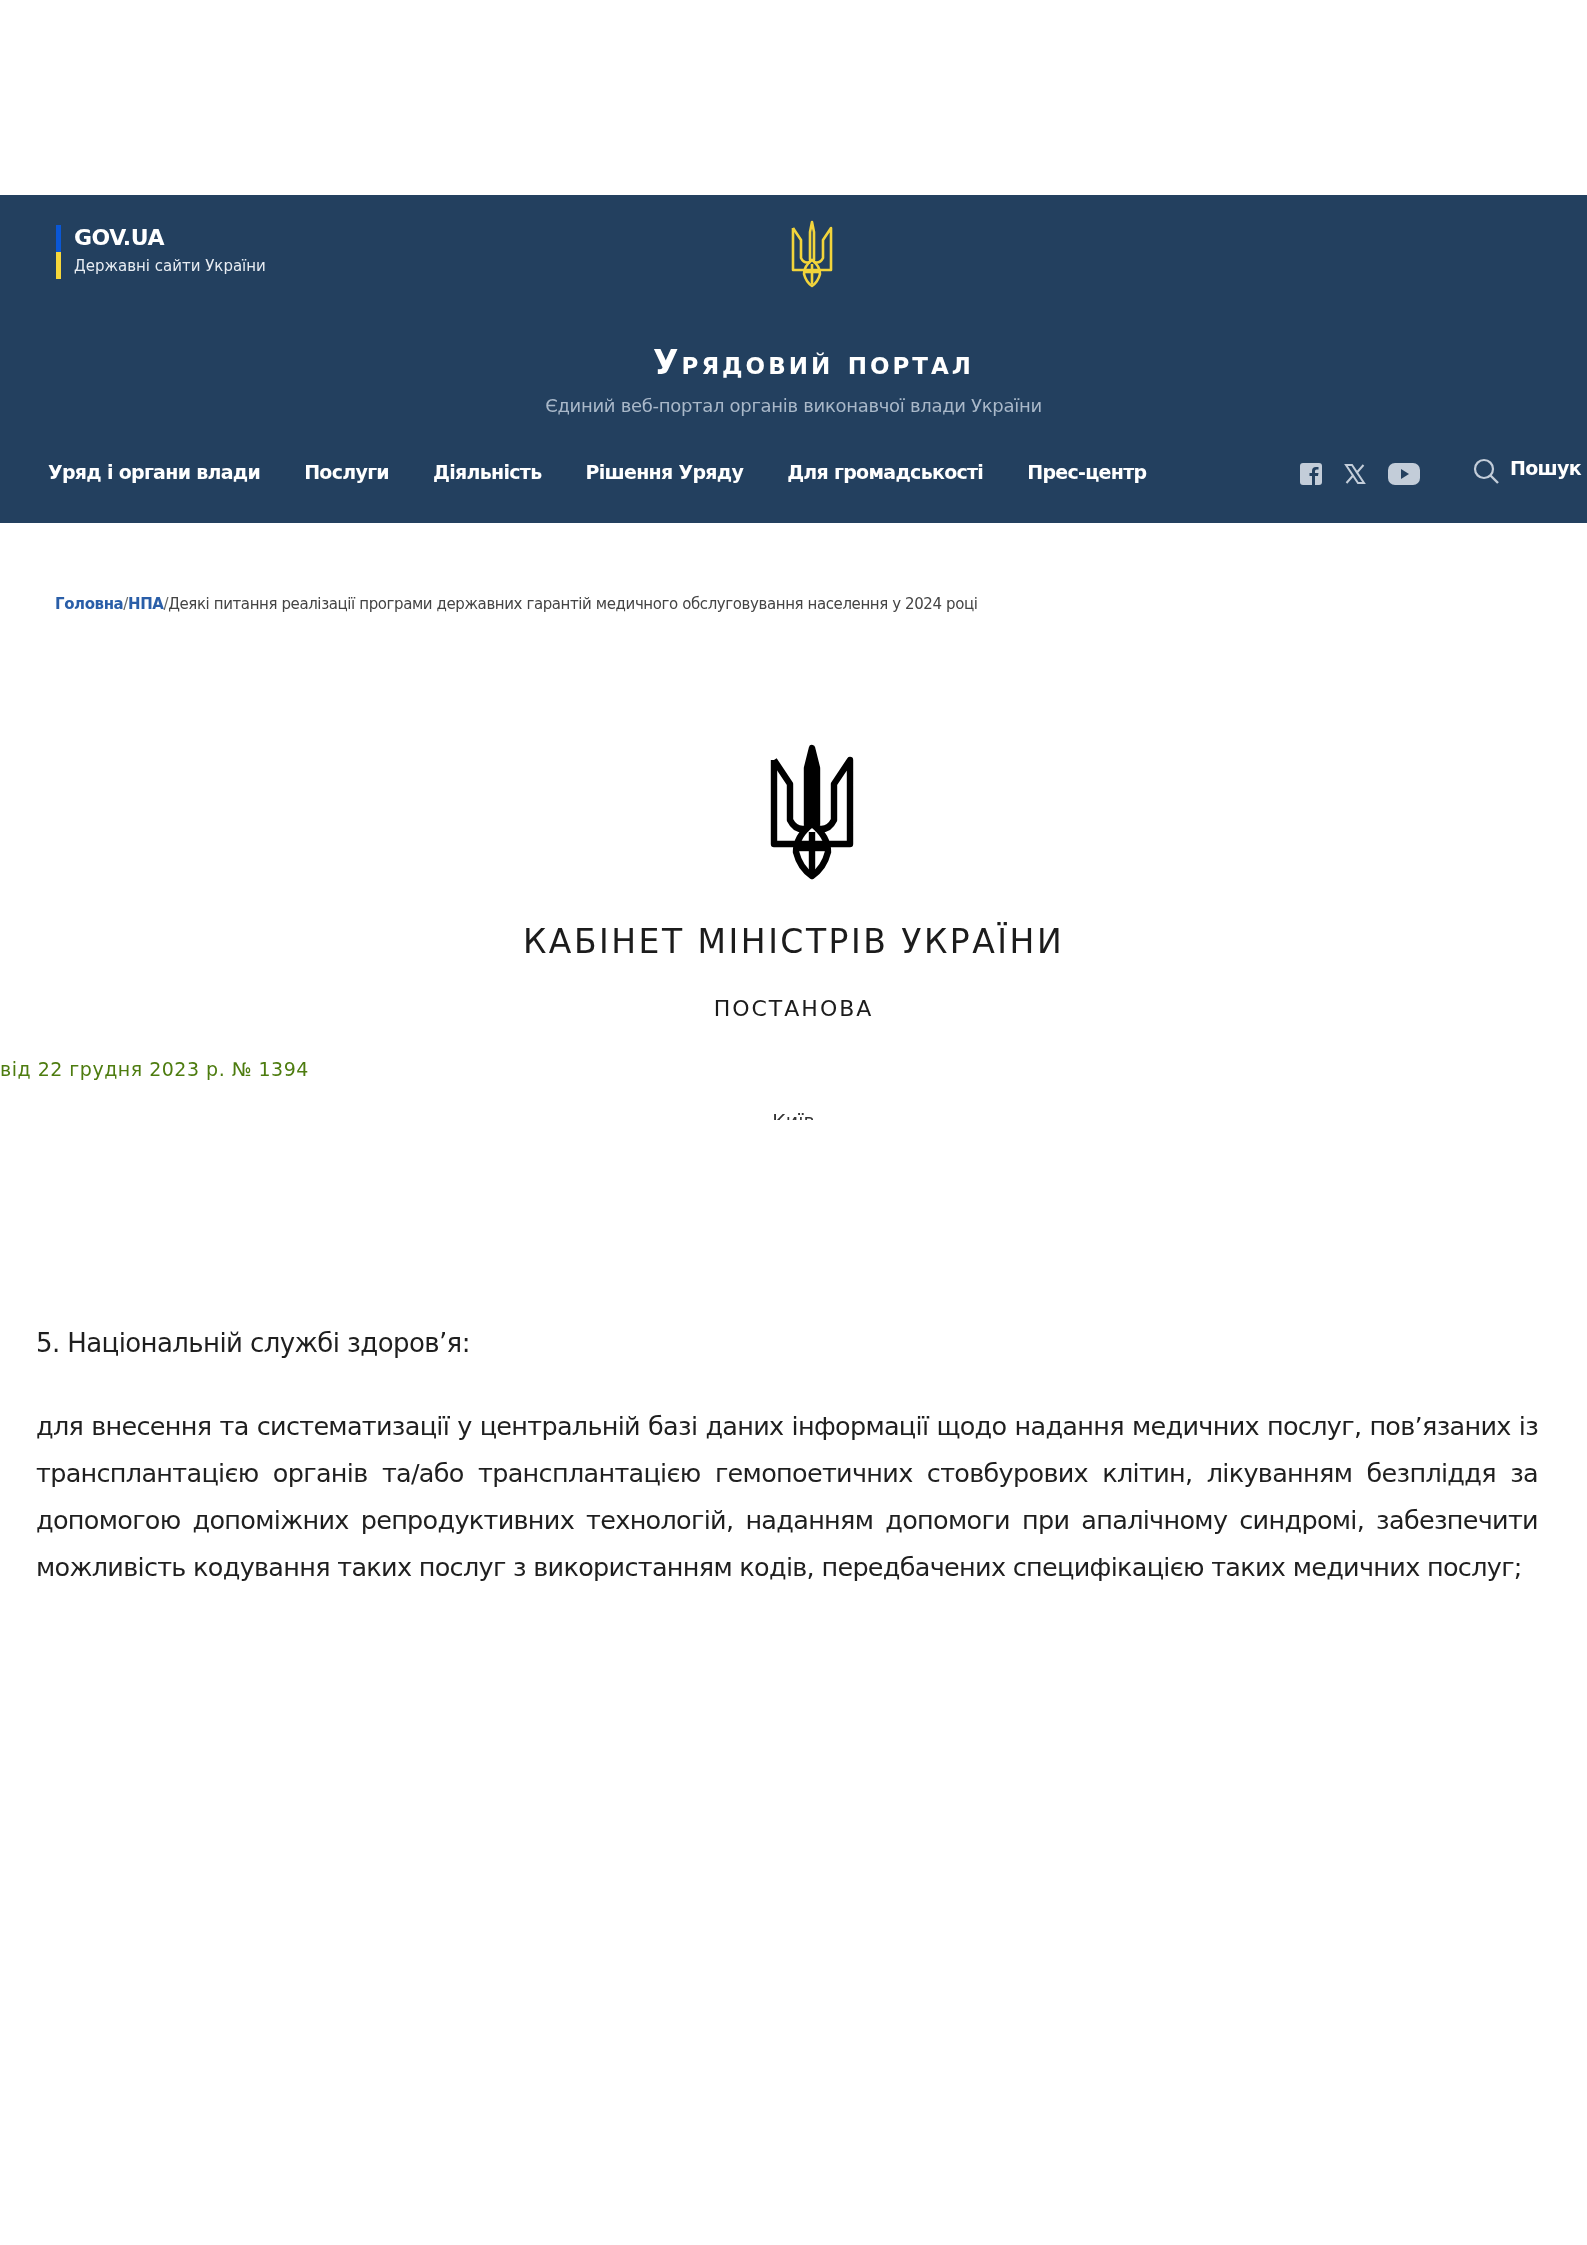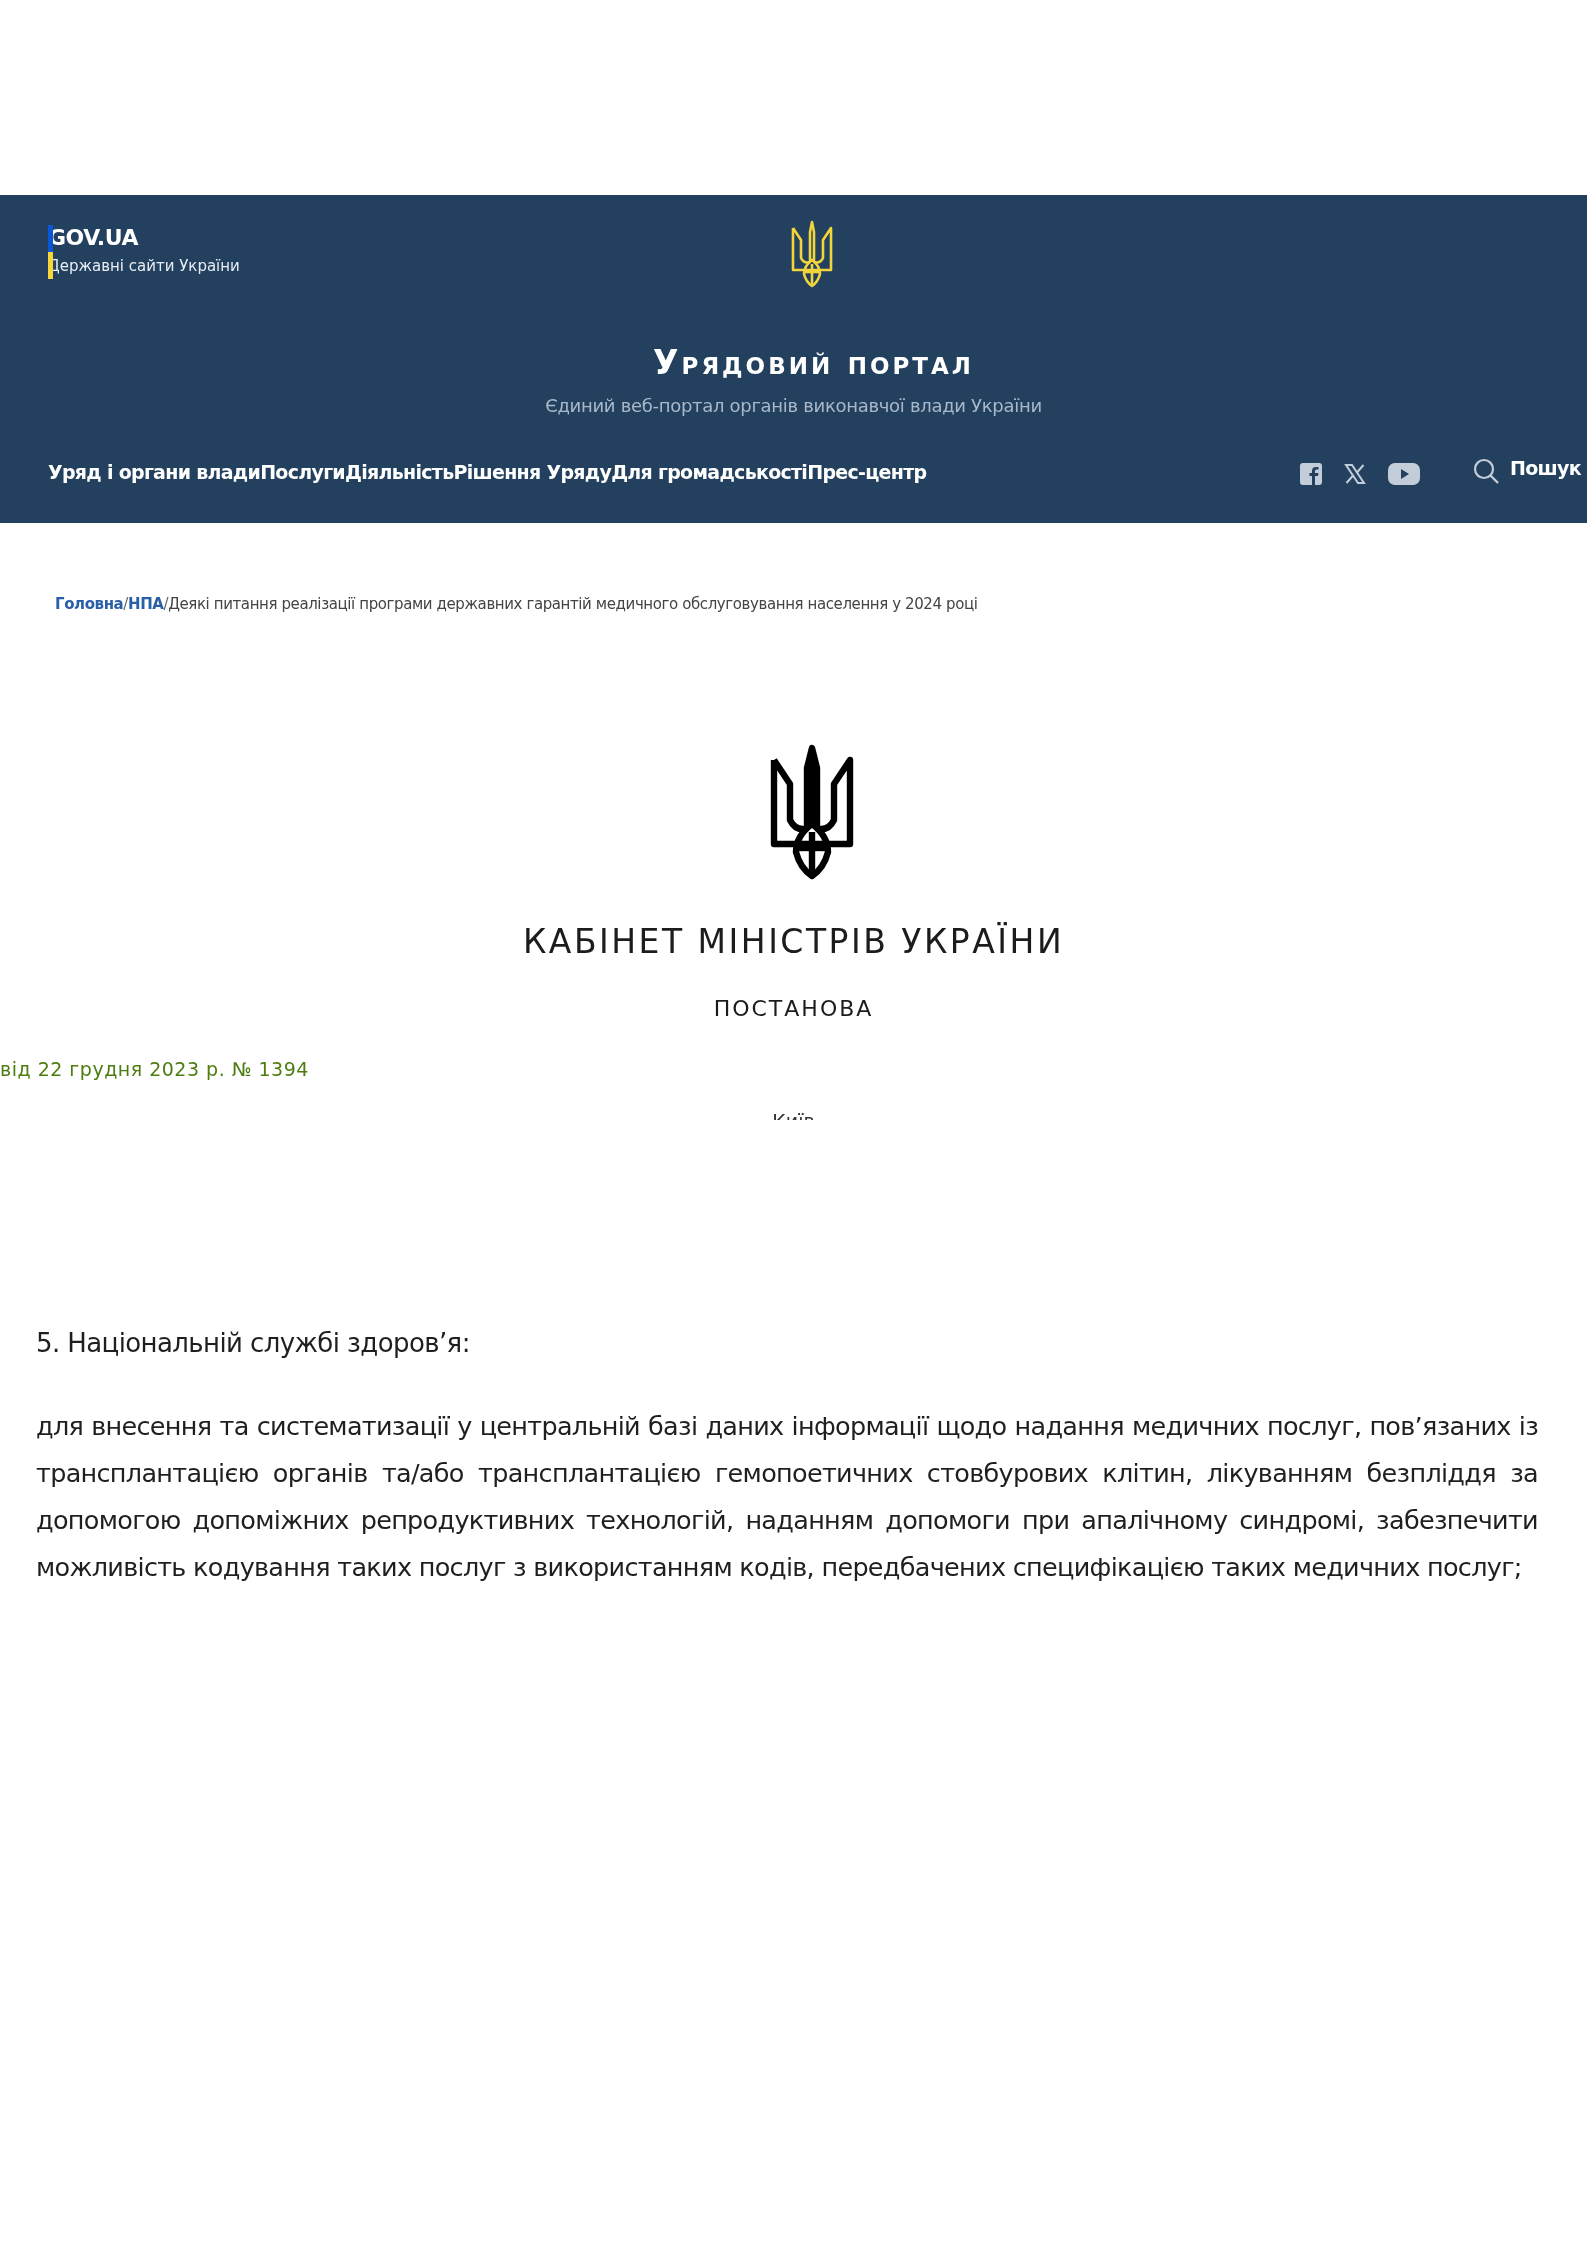--- a/index.html
+++ b/index.html
@@ -15,21 +15,22 @@
 
     
     .site-header {
       position: absolute;
       left: 0; top: 195px;
       width: 1587px; height: 328px;
       background: #23405f;
       color: #ffffff;
     }
     .govua {
-      position: absolute; left: 48px; top: 30px;
+      position: absolute; left: 56px; top: 30px;
+      padding-left: 18px;
     }
     .govua-bar {
       position: absolute; left: 0; top: 0;
       width: 5px; height: 54px;
       background: linear-gradient(to bottom, #0a57d6 0 50%, #f6d73a 50% 100%);
     }
     .govua-title {
       font-family: "DejaVu Sans", sans-serif;
       font-weight: bold; font-size: 22px; letter-spacing: -0.5px;
       line-height: 26px;
@@ -64,21 +65,21 @@
       padding-left: 40px;
     }
     .portal-sub {
       position: absolute; left: 0; right: 0; top: 200px;
       text-align: center;
       font-family: "DejaVu Sans", sans-serif;
       font-size: 18px; color: #a9b8c9; letter-spacing: -0.3px;
     }
     .main-nav {
       position: absolute; left: 48px; top: 266px;
-      display: flex; 
+      display: flex; gap: 44px;
       font-family: "DejaVu Sans", sans-serif;
       font-weight: bold; font-size: 19px; letter-spacing: -0.7px; align-items: flex-end;
     }
     .main-nav a { color: #ffffff; text-decoration: none; cursor: pointer; white-space: nowrap; }
     .social {
       position: absolute; left: 1300px; top: 266px;
       display: flex; gap: 22px; align-items: center; height: 26px;
     }
     .search-btn {
       position: absolute; left: 1472px; top: 262px;

